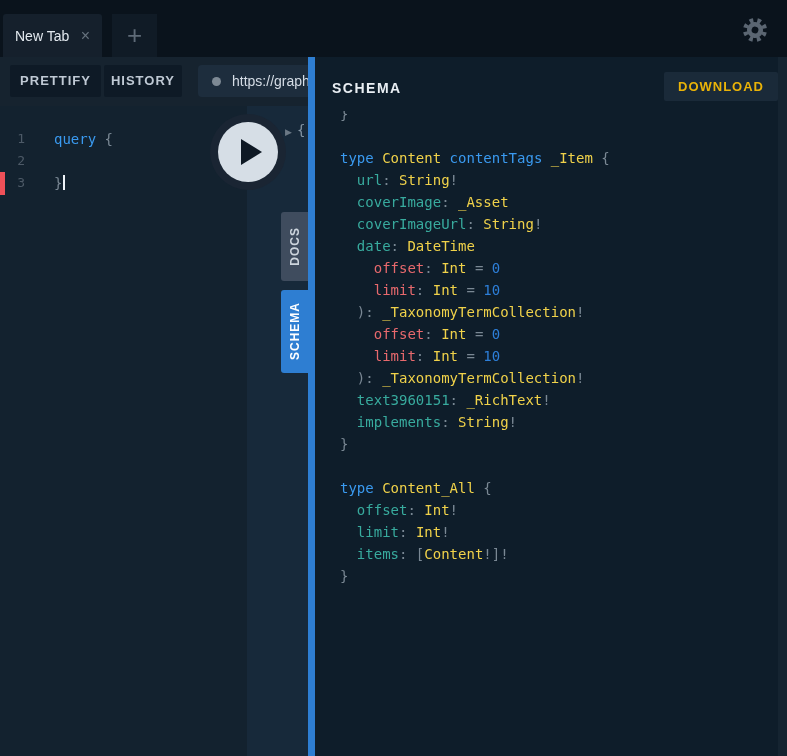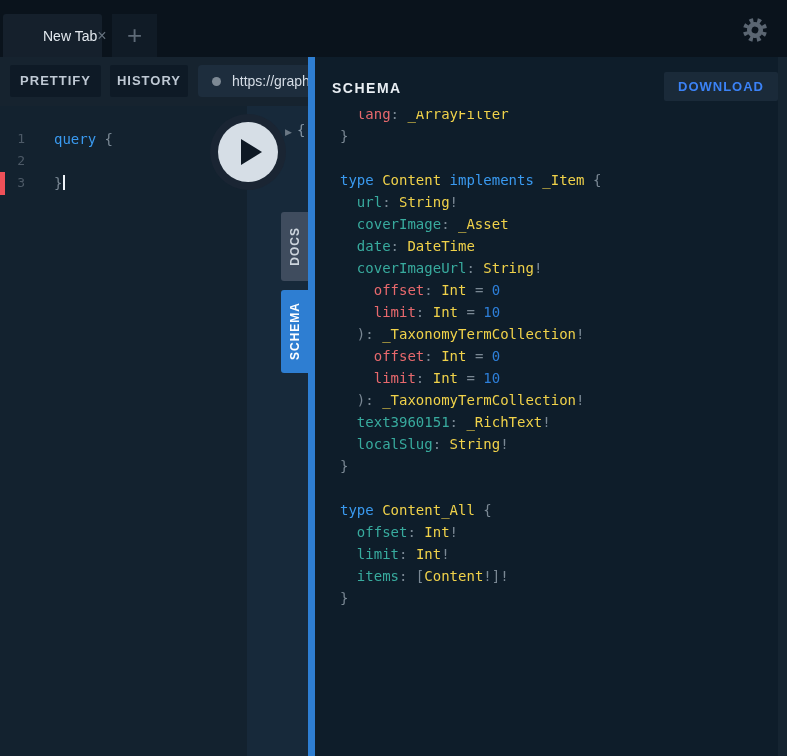--- a/index.html
+++ b/index.html
@@ -2,31 +2,31 @@
 <html style="--accent: #2e7ed2; --keyword: #3a9af0; --type: #f0d24a; --field: #38ab9e; --argument: #e8696d; --number: #2d7fd9; --punctuation: #7a8894; --error: #ef5058;"><head>
 <meta charset="utf-8">
 <style>
   html,body{margin:0;padding:0;background:#0a131c;}
   .app{position:relative;width:787px;height:756px;overflow:hidden;background:#0a131c;
        font-family:"Liberation Sans",sans-serif;}
   
   .topbar{position:absolute;left:0;top:0;width:787px;height:57px;background:#0a131c;}
   .tab-active{position:absolute;left:3px;top:14px;width:99px;height:43px;background:#15202c;
       border-radius:3px 3px 0 0;display:flex;align-items:center;padding:0 12px;box-sizing:border-box;}
-  .tab-label{font-size:14px;color:#e2e8ee;white-space:nowrap;margin-left:28px;}
+  .tab-label{font-size:14px;color:#e2e8ee;white-space:nowrap;}
   .tab-close{margin-left:auto;font-size:16px;color:#66727e;cursor:pointer;line-height:1;}
   .tab-plus{position:absolute;left:112px;top:14px;width:45px;height:43px;background:#101b26;
       display:flex;align-items:center;justify-content:center;font-size:26px;font-weight:300;color:#5e6a77;}
   .gear{position:absolute;left:740px;top:15px;width:30px;height:30px;cursor:pointer;}
   
   .toolbar{position:absolute;left:0;top:57px;width:787px;height:49px;background:#16232f;}
   .tb-btn{position:absolute;top:8px;height:32px;line-height:32px;background:#0e1a26;border-radius:2px;
       color:#bfc9d4;font-size:13px;font-weight:bold;letter-spacing:1px;text-align:center;cursor:pointer;}
   .btn-prettify{left:10px;width:91px;}
-  .btn-history{left:110px;width:78px;}
+  .btn-history{left:104px;width:78px;}
   .urlbar{position:absolute;left:198px;top:8px;width:114px;height:32px;background:#1d2d3d;border-radius:4px;
       display:flex;align-items:center;padding-left:14px;box-sizing:border-box;overflow:hidden;}
   .url-dot{width:9px;height:9px;border-radius:50%;background:#7d8994;flex-shrink:0;margin-right:11px;}
   .url-text{font-size:14px;color:#d5dde6;white-space:nowrap;}
   
   .editor{position:absolute;left:0;top:106px;width:247px;height:650px;background:#13222f;}
   .gutter{position:absolute;left:0;top:22px;width:25px;text-align:right;
       font-family:"DejaVu Sans Mono",monospace;font-size:13px;line-height:22px;color:#4d5a67;}
   .error-mark{position:absolute;left:0;top:66px;width:5px;height:23px;background:var(--error);}
   .code{font-family:"DejaVu Sans Mono",monospace;font-size:14px;line-height:22px;}
@@ -58,21 +58,21 @@
   .tab-schema{top:290px;height:83px;background:var(--accent);}
   .tab-schema span{color:#ffffff;}
   
   .schema-panel{position:absolute;left:315px;top:57px;width:472px;height:699px;background:#0e1d2a;overflow:hidden;}
   #schema-code{position:absolute;left:25px;top:46px;z-index:1;}
   .panel-header{position:absolute;left:0;top:0;width:100%;height:54px;background:#0e1d2a;z-index:2;}
   .panel-title{position:absolute;left:17px;top:23px;font-size:14px;font-weight:bold;
       letter-spacing:1.5px;color:#e9eef3;}
   .download-btn{position:absolute;right:9px;top:15px;height:29px;line-height:29px;padding:0 14px;
       background:#1a2a39;border-radius:2px;font-size:13px;font-weight:bold;letter-spacing:1px;
-      color:#3b82f6;cursor:pointer;z-index:3;}
+      color:#eab308;cursor:pointer;z-index:3;}
   .scroll-track{position:absolute;right:0;top:0;width:9px;height:100%;background:#152431;z-index:2;}
 </style>
 </head>
 <body>
 
 <div class="app">
 
   <div class="topbar">
     <div class="tab-active">
       <span class="tab-label">New Tab</span>
@@ -125,36 +125,35 @@
   <div class="side-tab tab-docs">
     <span>DOCS</span>
   </div>
   <div class="side-tab tab-schema">
     <span>SCHEMA</span>
   </div>
   <div class="divider"></div>
 
   <div class="schema-panel">
     <div class="code" id="schema-code">
-        <div class="code-line"><span class="tok-ar">  lang</span><span class="tok-pu">: </span><span class="tok-ty">_ArrayFilter</span></div>
         <div class="code-line"><span class="tok-pu">}</span></div>
         <div class="code-line">&nbsp;</div>
-        <div class="code-line"><span class="tok-kw">type </span><span class="tok-ty">Content </span><span class="tok-kw">implements </span><span class="tok-ty">_Item </span><span class="tok-pu">{</span></div>
+        <div class="code-line"><span class="tok-kw">type </span><span class="tok-ty">Content </span><span class="tok-kw">contentTags </span><span class="tok-ty">_Item </span><span class="tok-pu">{</span></div>
         <div class="code-line"><span class="tok-fi">  url</span><span class="tok-pu">: </span><span class="tok-ty">String</span><span class="tok-pu">!</span></div>
         <div class="code-line"><span class="tok-fi">  coverImage</span><span class="tok-pu">: </span><span class="tok-ty">_Asset</span></div>
+        <div class="code-line"><span class="tok-fi">  coverImageUrl</span><span class="tok-pu">: </span><span class="tok-ty">String</span><span class="tok-pu">!</span></div>
         <div class="code-line"><span class="tok-fi">  date</span><span class="tok-pu">: </span><span class="tok-ty">DateTime</span></div>
-        <div class="code-line"><span class="tok-fi">  coverImageUrl</span><span class="tok-pu">: </span><span class="tok-ty">String</span><span class="tok-pu">!</span></div>
         <div class="code-line"><span class="tok-ar">    offset</span><span class="tok-pu">: </span><span class="tok-ty">Int</span><span class="tok-pu"> = </span><span class="tok-nu">0</span></div>
         <div class="code-line"><span class="tok-ar">    limit</span><span class="tok-pu">: </span><span class="tok-ty">Int</span><span class="tok-pu"> = </span><span class="tok-nu">10</span></div>
         <div class="code-line"><span class="tok-pu">  ): </span><span class="tok-ty">_TaxonomyTermCollection</span><span class="tok-pu">!</span></div>
         <div class="code-line"><span class="tok-ar">    offset</span><span class="tok-pu">: </span><span class="tok-ty">Int</span><span class="tok-pu"> = </span><span class="tok-nu">0</span></div>
         <div class="code-line"><span class="tok-ar">    limit</span><span class="tok-pu">: </span><span class="tok-ty">Int</span><span class="tok-pu"> = </span><span class="tok-nu">10</span></div>
         <div class="code-line"><span class="tok-pu">  ): </span><span class="tok-ty">_TaxonomyTermCollection</span><span class="tok-pu">!</span></div>
         <div class="code-line"><span class="tok-fi">  text3960151</span><span class="tok-pu">: </span><span class="tok-ty">_RichText</span><span class="tok-pu">!</span></div>
-        <div class="code-line"><span class="tok-fi">  localSlug</span><span class="tok-pu">: </span><span class="tok-ty">String</span><span class="tok-pu">!</span></div>
+        <div class="code-line"><span class="tok-fi">  implements</span><span class="tok-pu">: </span><span class="tok-ty">String</span><span class="tok-pu">!</span></div>
         <div class="code-line"><span class="tok-pu">}</span></div>
         <div class="code-line">&nbsp;</div>
         <div class="code-line"><span class="tok-kw">type </span><span class="tok-ty">Content_All </span><span class="tok-pu">{</span></div>
         <div class="code-line"><span class="tok-fi">  offset</span><span class="tok-pu">: </span><span class="tok-ty">Int</span><span class="tok-pu">!</span></div>
         <div class="code-line"><span class="tok-fi">  limit</span><span class="tok-pu">: </span><span class="tok-ty">Int</span><span class="tok-pu">!</span></div>
         <div class="code-line"><span class="tok-fi">  items</span><span class="tok-pu">: [</span><span class="tok-ty">Content</span><span class="tok-pu">!]!</span></div>
         <div class="code-line"><span class="tok-pu">}</span></div>
       </div>
     <div class="panel-header">
       <span class="panel-title">SCHEMA</span>

